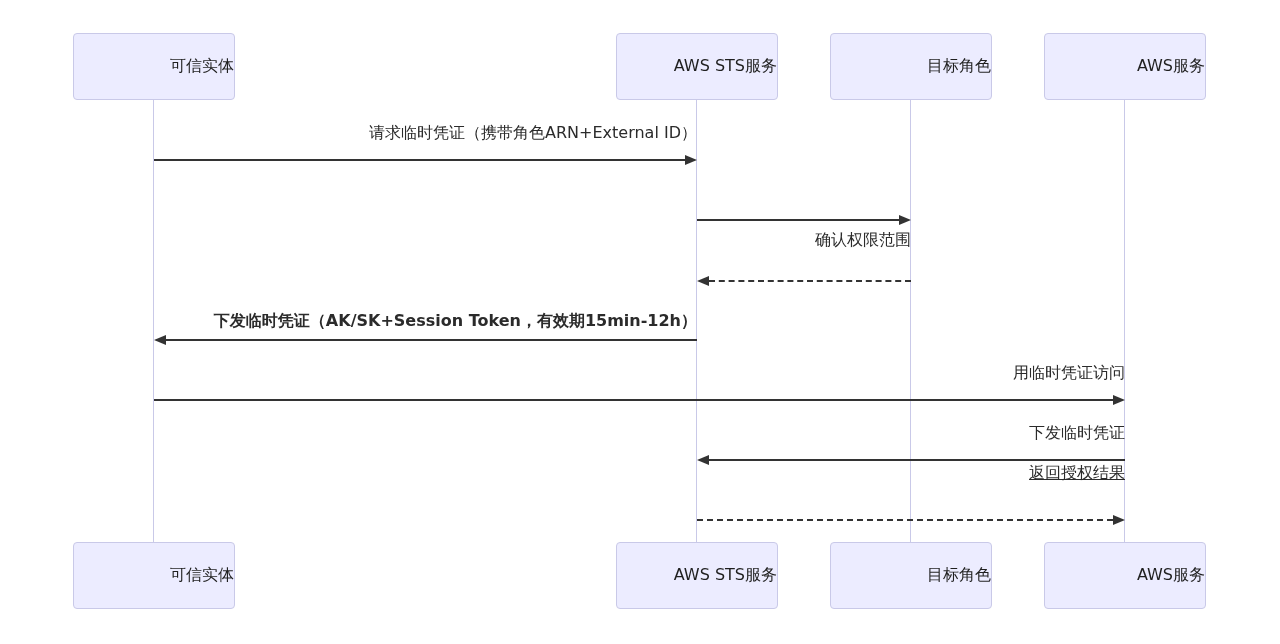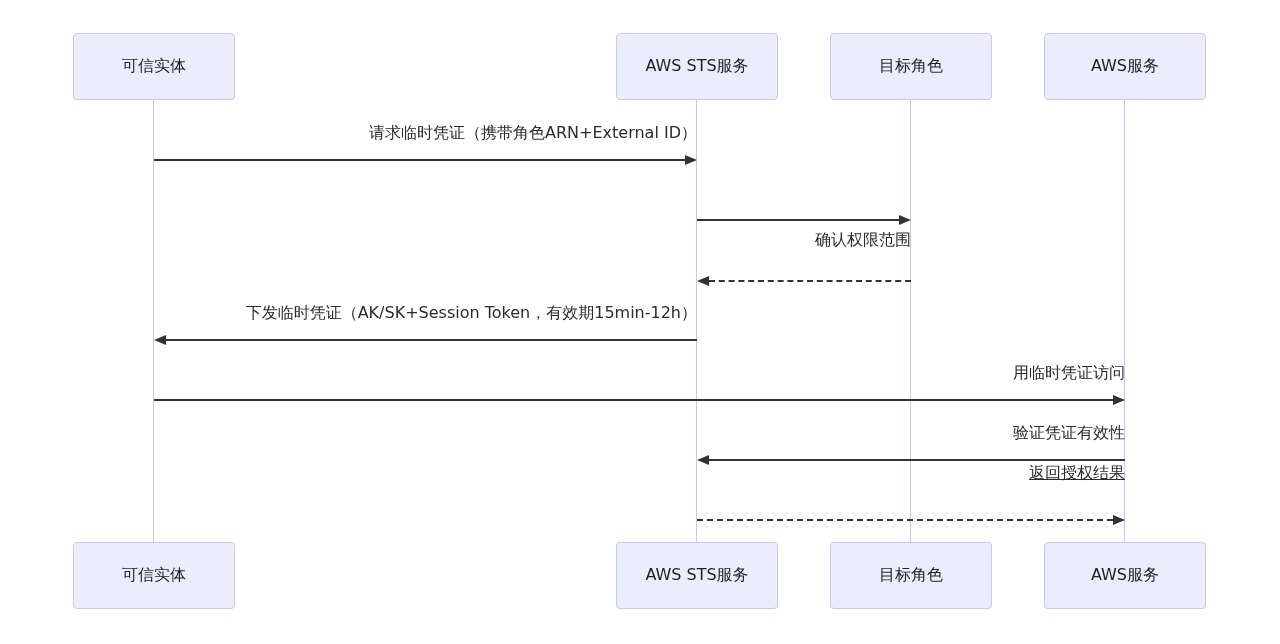--- a/index.html
+++ b/index.html
@@ -18,21 +18,21 @@
     font-family:"DejaVu Sans","Liberation Sans",sans-serif;
     color:var(--text);
     overflow:hidden;
   }
   .actor-box{
     position:absolute;
     box-sizing:border-box;
     background:var(--actor-fill);
     border:1px solid var(--actor-border);
     border-radius:4px;
-    display:flex;align-items:center;justify-content:center;
+    display:flex;align-items:center;justify-content:flex-end;
   }
   .actor-label{
     font-size:16px;
     font-weight:500;
     color:#1f1f1f;
     white-space:nowrap;
   }
   .lifeline{
     position:absolute;
     width:0;
@@ -99,23 +99,23 @@
     <div class="msg-line" style="left: 154px; width: 531px; top: 159px;"></div>
     <div class="arrow-head right" style="left: 685px; top: 155px;"></div>
     <div class="msg-label" style="left: 154px; width: 543px; top: 120px;">请求临时凭证（携带角色ARN+External ID）</div>
     <div class="msg-line" style="left: 697px; width: 202px; top: 219px;"></div>
     <div class="arrow-head right" style="left: 899px; top: 215px;"></div>
     <div class="msg-line dashed" style="left: 709px; width: 202px; top: 280px;"></div>
     <div class="arrow-head left" style="left: 697px; top: 276px;"></div>
     <div class="msg-label" style="left: 697px; width: 214px; top: 227px;">确认权限范围</div>
     <div class="msg-line" style="left: 166px; width: 531px; top: 339px;"></div>
     <div class="arrow-head left" style="left: 154px; top: 335px;"></div>
-    <div class="msg-label" style="left: 154px; width: 543px; top: 300px;">下发临时凭证（AK/SK+Session Token，有效期15min-12h）</div>
+    <div class="msg-label" style="left: 154px; width: 543px; top: 308px; font-weight: bold;">下发临时凭证（AK/SK+Session Token，有效期15min-12h）</div>
     <div class="msg-line" style="left: 154px; width: 959px; top: 399px;"></div>
     <div class="arrow-head right" style="left: 1113px; top: 395px;"></div>
     <div class="msg-label" style="left: 154px; width: 971px; top: 360px;">用临时凭证访问</div>
     <div class="msg-line" style="left: 709px; width: 416px; top: 459px;"></div>
     <div class="arrow-head left" style="left: 697px; top: 455px;"></div>
-    <div class="msg-label" style="left: 697px; width: 428px; top: 420px;">验证凭证有效性</div>
+    <div class="msg-label" style="left: 697px; width: 428px; top: 420px;">下发临时凭证</div>
     <div class="msg-line dashed" style="left: 697px; width: 416px; top: 519px;"></div>
     <div class="arrow-head right" style="left: 1113px; top: 515px;"></div>
     <div class="msg-label" style="left: 697px; width: 428px; top: 460px; text-decoration: underline;">返回授权结果</div>
   </div>
 
 </body></html>

